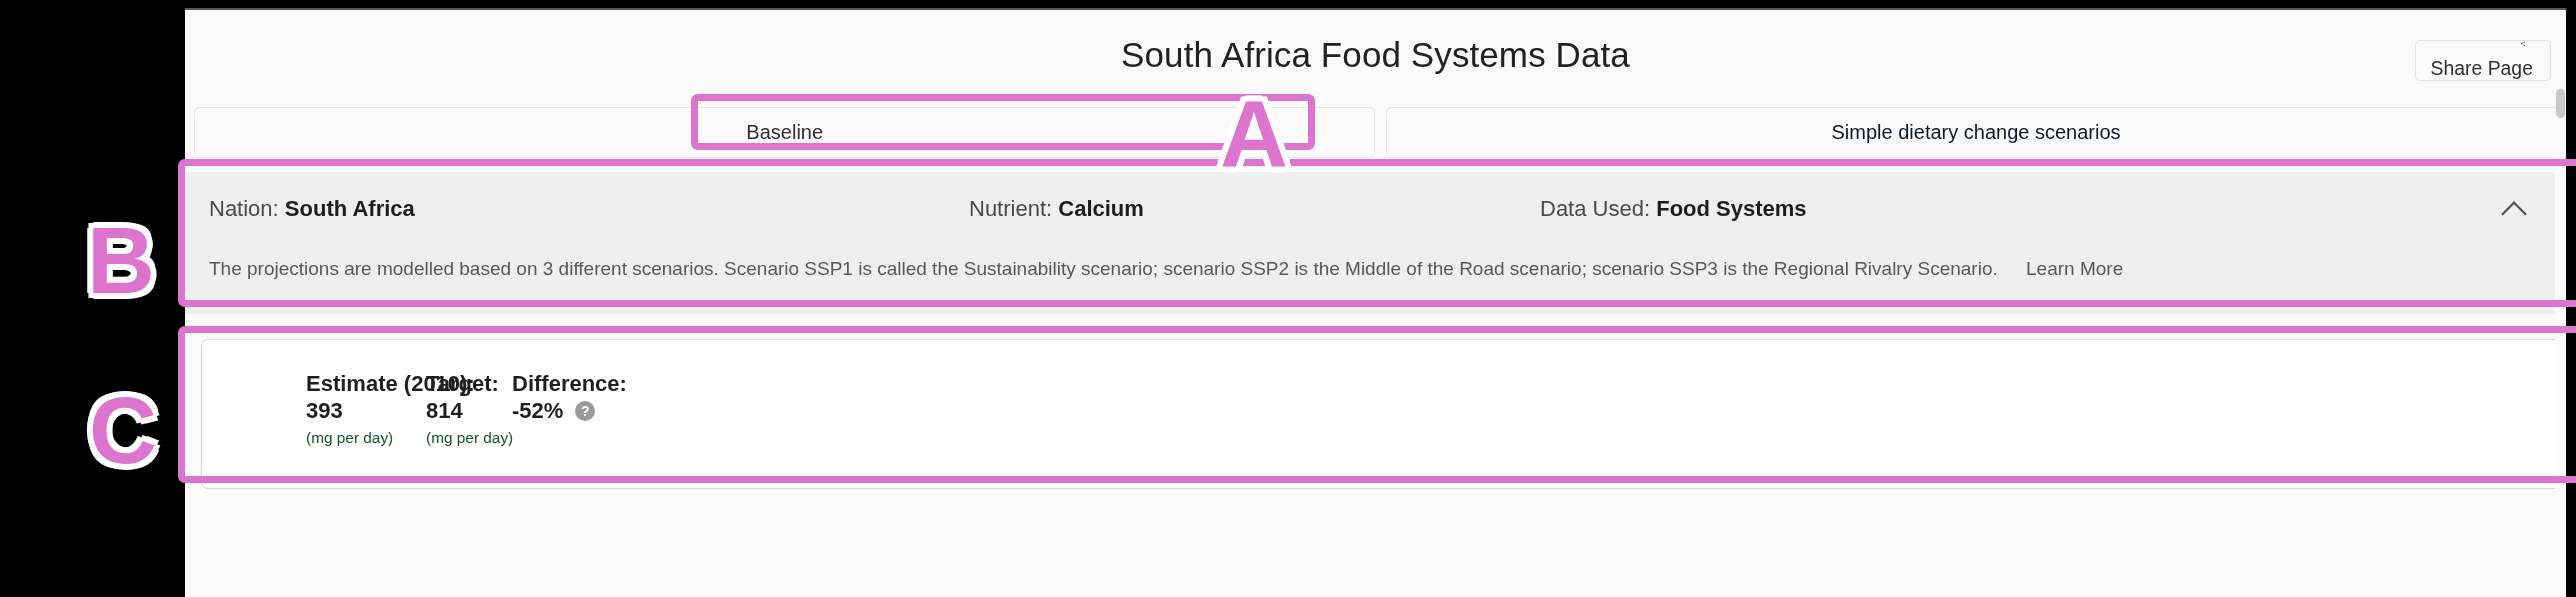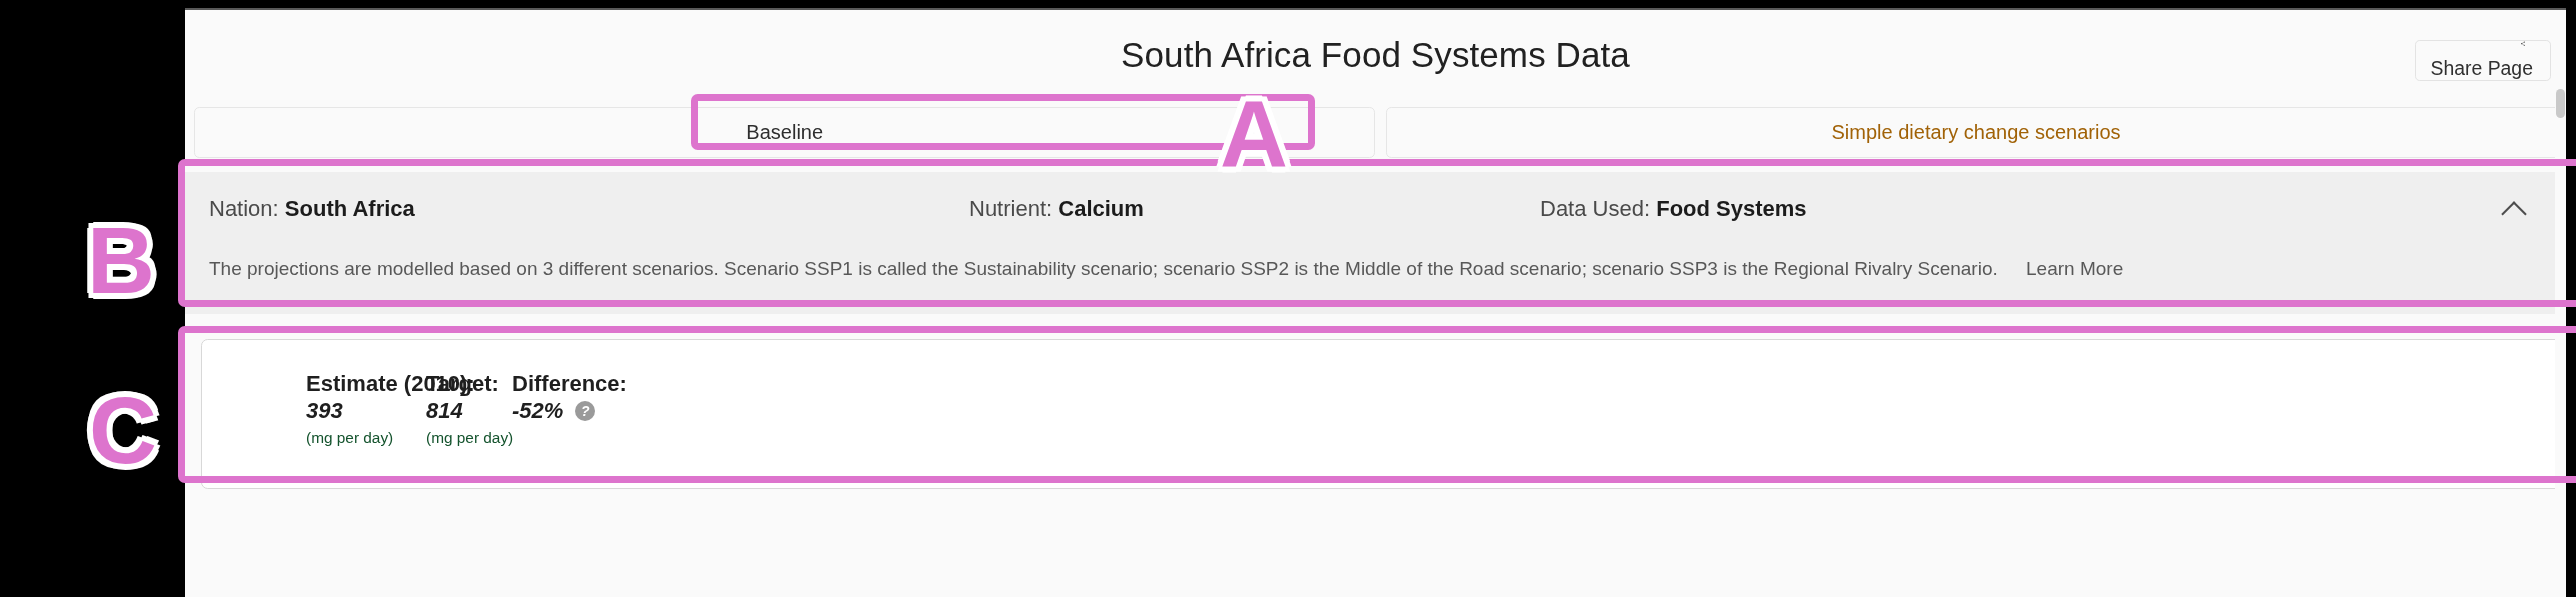--- a/index.html
+++ b/index.html
@@ -91,21 +91,21 @@
     cursor: pointer;
     box-sizing: border-box;
   }
   .tab.active {
     background: #5f5f5f;
     color: #ffffff;
     border-color: #5f5f5f;
     box-shadow: 0 1.3px 3.3px rgba(0,0,0,.35);
   }
   .tab.disabled {
-    color: #a16207;
+    color: #0f172a;
     cursor: default;
   }
 
   
   .info-panel {
     position: absolute;
     left: 0;
     top: 162px;
     width: 2375px;
     height: 142px;
@@ -185,21 +185,20 @@
     line-height: 1.22;
   }
   .stat .val {
     font-size: 22px;
     font-weight: 700;
     color: #1f1f1f;
     line-height: 1.22;
     display: flex;
     align-items: center;
     gap: 12px;
-    font-style: italic;
   }
   .stat .unit {
     font-size: 15.4px;
     color: #14532d;
     margin-top: 4.7px;
   }
   .st-1 { left: 104px; }
   .st-2 { left: 224px; }
   .st-3 { left: 310px; }
   .help-icon {

